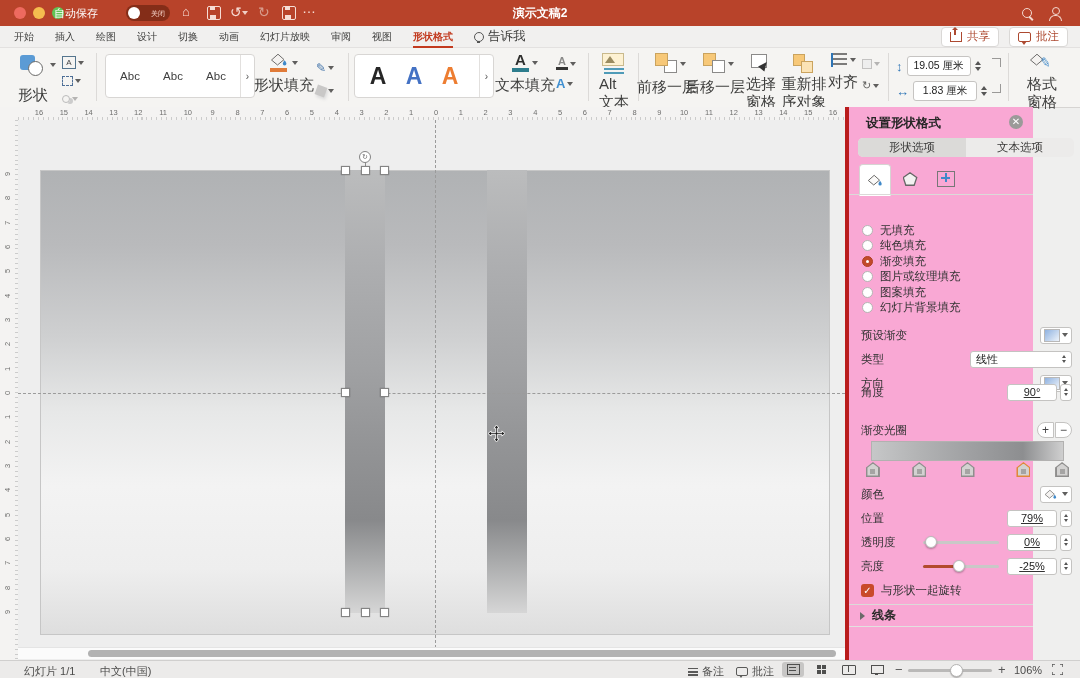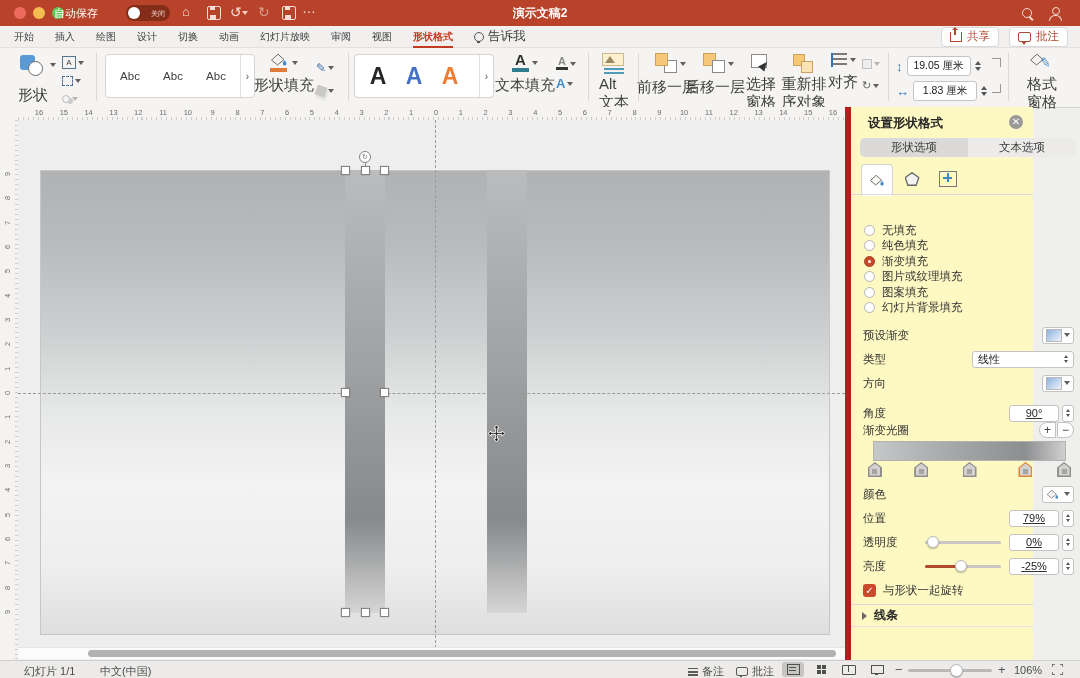--- a/index.html
+++ b/index.html
@@ -76,21 +76,21 @@
   .band{position:absolute;top:50px;width:40px;height:443px;background:linear-gradient(180deg,#bbbcbd 0%,#adaeb0 22%,#a0a1a3 45%,#939496 62%,#88898b 79%,#a8a9aa 88%,#d6d6d6 100%);}
   .guide-v{position:absolute;left:417px;top:0;width:0;height:528px;border-left:1px dashed #9b9b9b;}
   .guide-h{position:absolute;left:0;top:273px;width:827px;height:0;border-top:1px dashed #9b9b9b;}
   .h8{position:absolute;width:7px;height:7px;background:#fff;border:1px solid #848484;box-shadow:0 0 1px rgba(0,0,0,.35);}
   .rot-handle{position:absolute;left:calc(50% - 6px);top:-19px;width:10px;height:10px;background:#fff;border:1px solid #848484;border-radius:50%;font-size:7px;color:#666;display:flex;align-items:center;justify-content:center;}
   .rot-stem{position:absolute;left:calc(50% - .5px);top:-9px;width:1px;height:9px;background:#8d8d8d;}
   #hscroll{position:absolute;left:0;top:527px;width:827px;height:11px;background:#fbfbfb;border-top:1px solid #e4e4e4;}
   #hscroll .thumb{position:absolute;left:70px;top:2px;width:748px;height:7px;border-radius:4px;background:#b2b2b2;}
   #cursor{position:absolute;left:470px;top:305px;}
   
-  #panel{position:absolute;left:845px;top:107px;width:188px;height:553px;background:#fef9c3;border-left:6px solid #b91c1c;box-sizing:border-box;}
+  #panel{position:absolute;left:845px;top:107px;width:188px;height:553px;background:#f9a8d4;border-left:4px solid #b91c1c;box-sizing:border-box;}
   #panel-title{position:absolute;left:17px;top:8px;font-size:12.5px;font-weight:bold;color:#262626;}
   #panel-close{position:absolute;right:10px;top:8px;width:14px;height:14px;border-radius:50%;background:#9b9a99;color:#fff;font-size:10px;line-height:14px;text-align:center;}
   #seg{position:absolute;left:9px;top:31px;width:216px;height:19px;display:flex;background:#ecebea;border-radius:5px;overflow:hidden;}
   .seg-item{flex:1;display:flex;align-items:center;justify-content:center;font-size:11.5px;color:#3a3a39;}
   .seg-item.active{background:#dbdad8;}
   .ptab{position:absolute;top:57px;width:30px;height:30px;display:flex;align-items:center;justify-content:center;}
   .ptab.active{background:#fff;border:1px solid #d6d4d2;border-bottom:1px solid #fff;border-radius:4px 4px 0 0;}
   .psep{position:absolute;left:0;right:0;height:1px;background:#dbdad8;}
   .psec{position:absolute;left:0;right:0;height:21px;display:flex;align-items:center;gap:7px;padding-left:11px;font-size:12px;font-weight:bold;color:#2b2b2a;border-bottom:1px solid #e2e1df;}
   .disc-open{width:0;height:0;border-left:4px solid transparent;border-right:4px solid transparent;border-top:5px solid #6b6a69;}
@@ -560,21 +560,21 @@
           </span>
       </span>
     </div>
     <div class="prow" style="top:267px;">
       <span>方向</span>
       <span class="swatchbtn">
           <span class="swatch"></span>
           <span class="chev"></span>
         </span>
     </div>
-    <div class="prow" style="top:297px;">
+    <div class="prow" style="top:276px;">
       <span>角度</span>
       <span class="ctl">
         <span class="pfield">90°</span>
         <span class="pstep">
             <span class="tri-up"></span>
             <span class="tri-down"></span>
           </span>
       </span>
     </div>
     <div class="prow" style="top:314px;">

